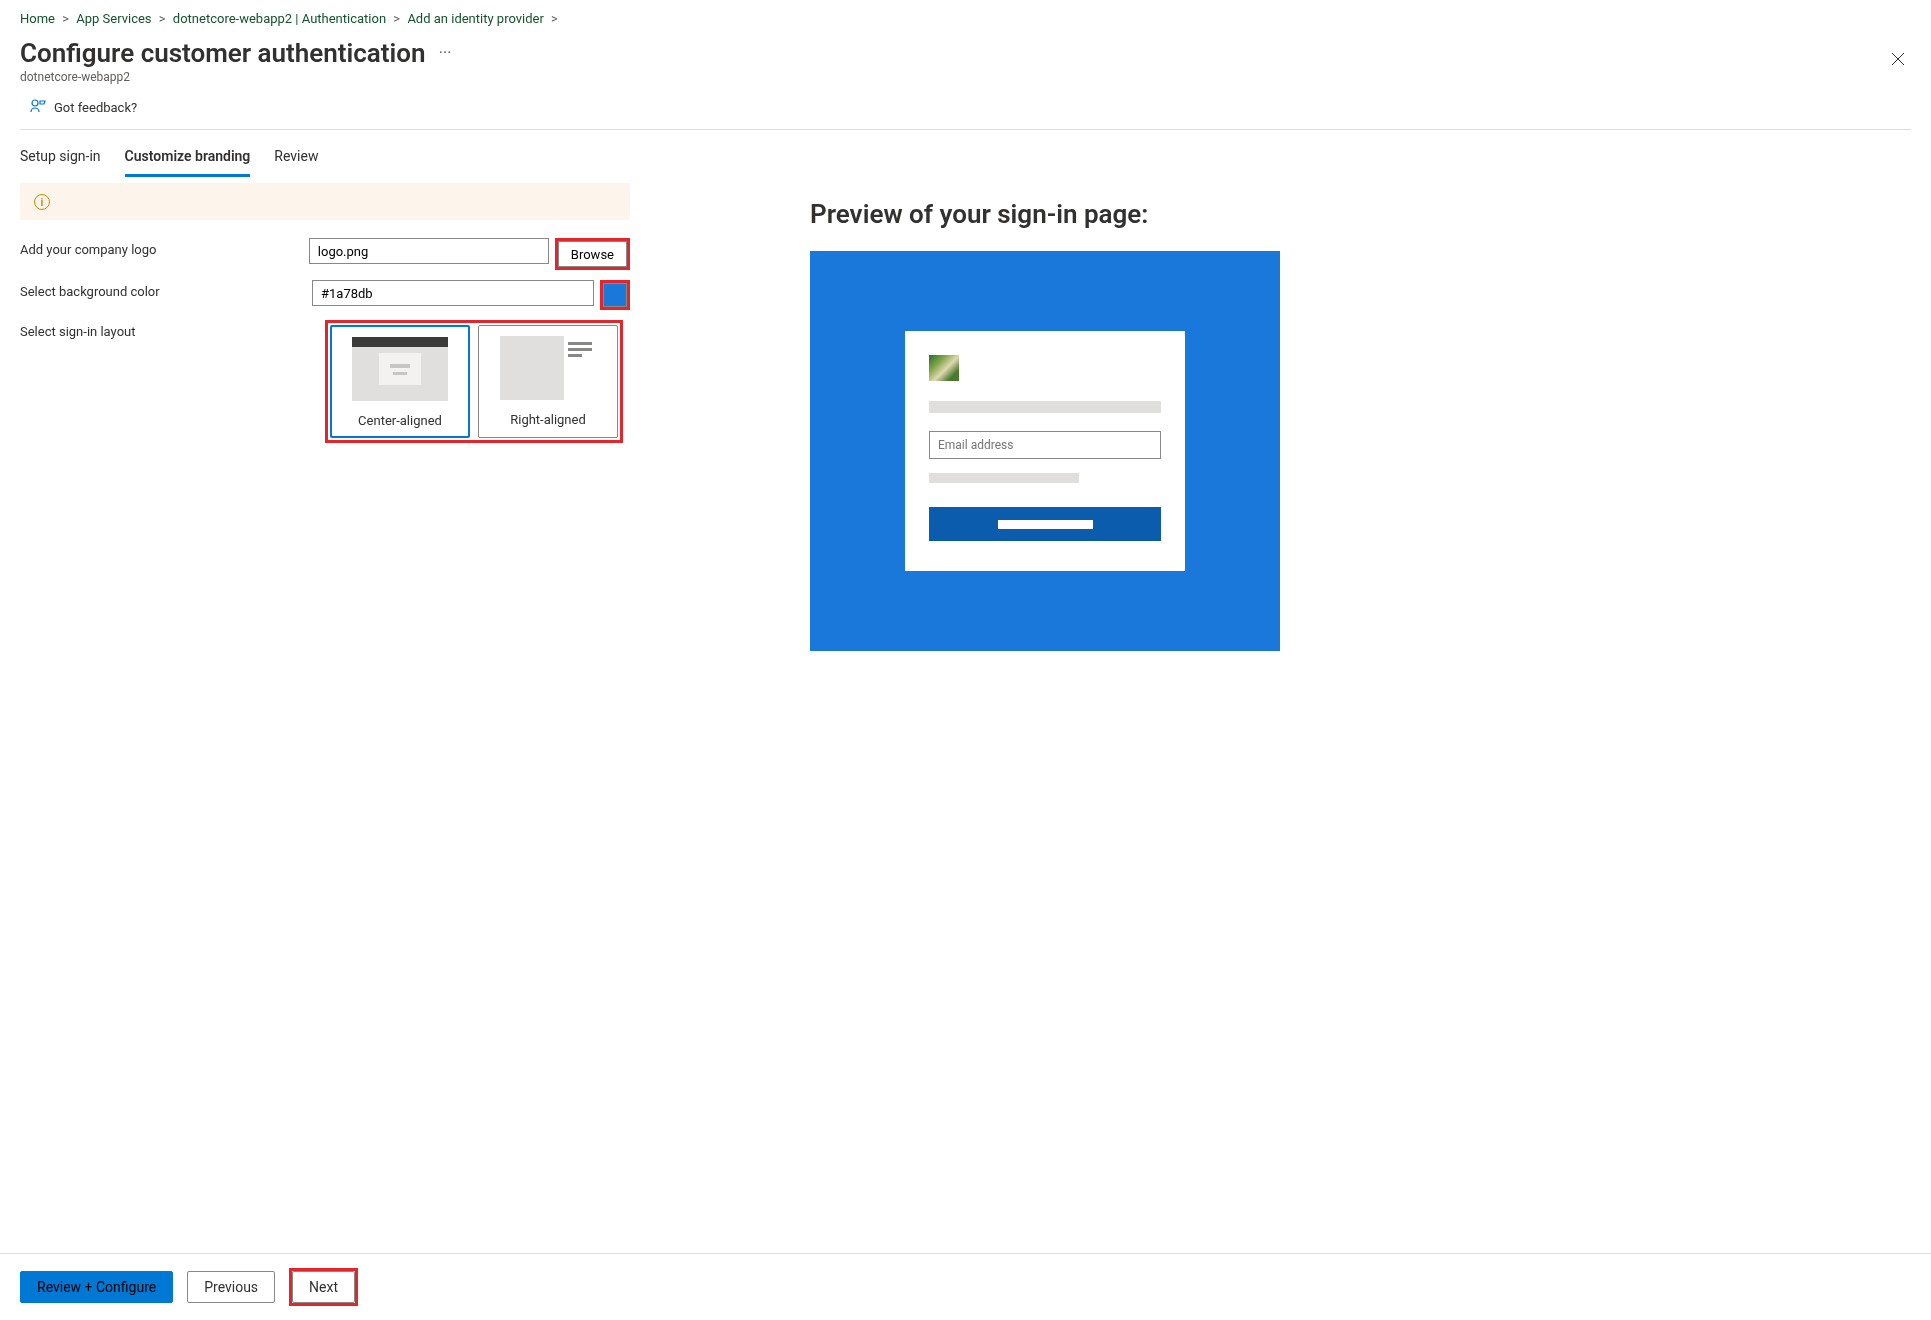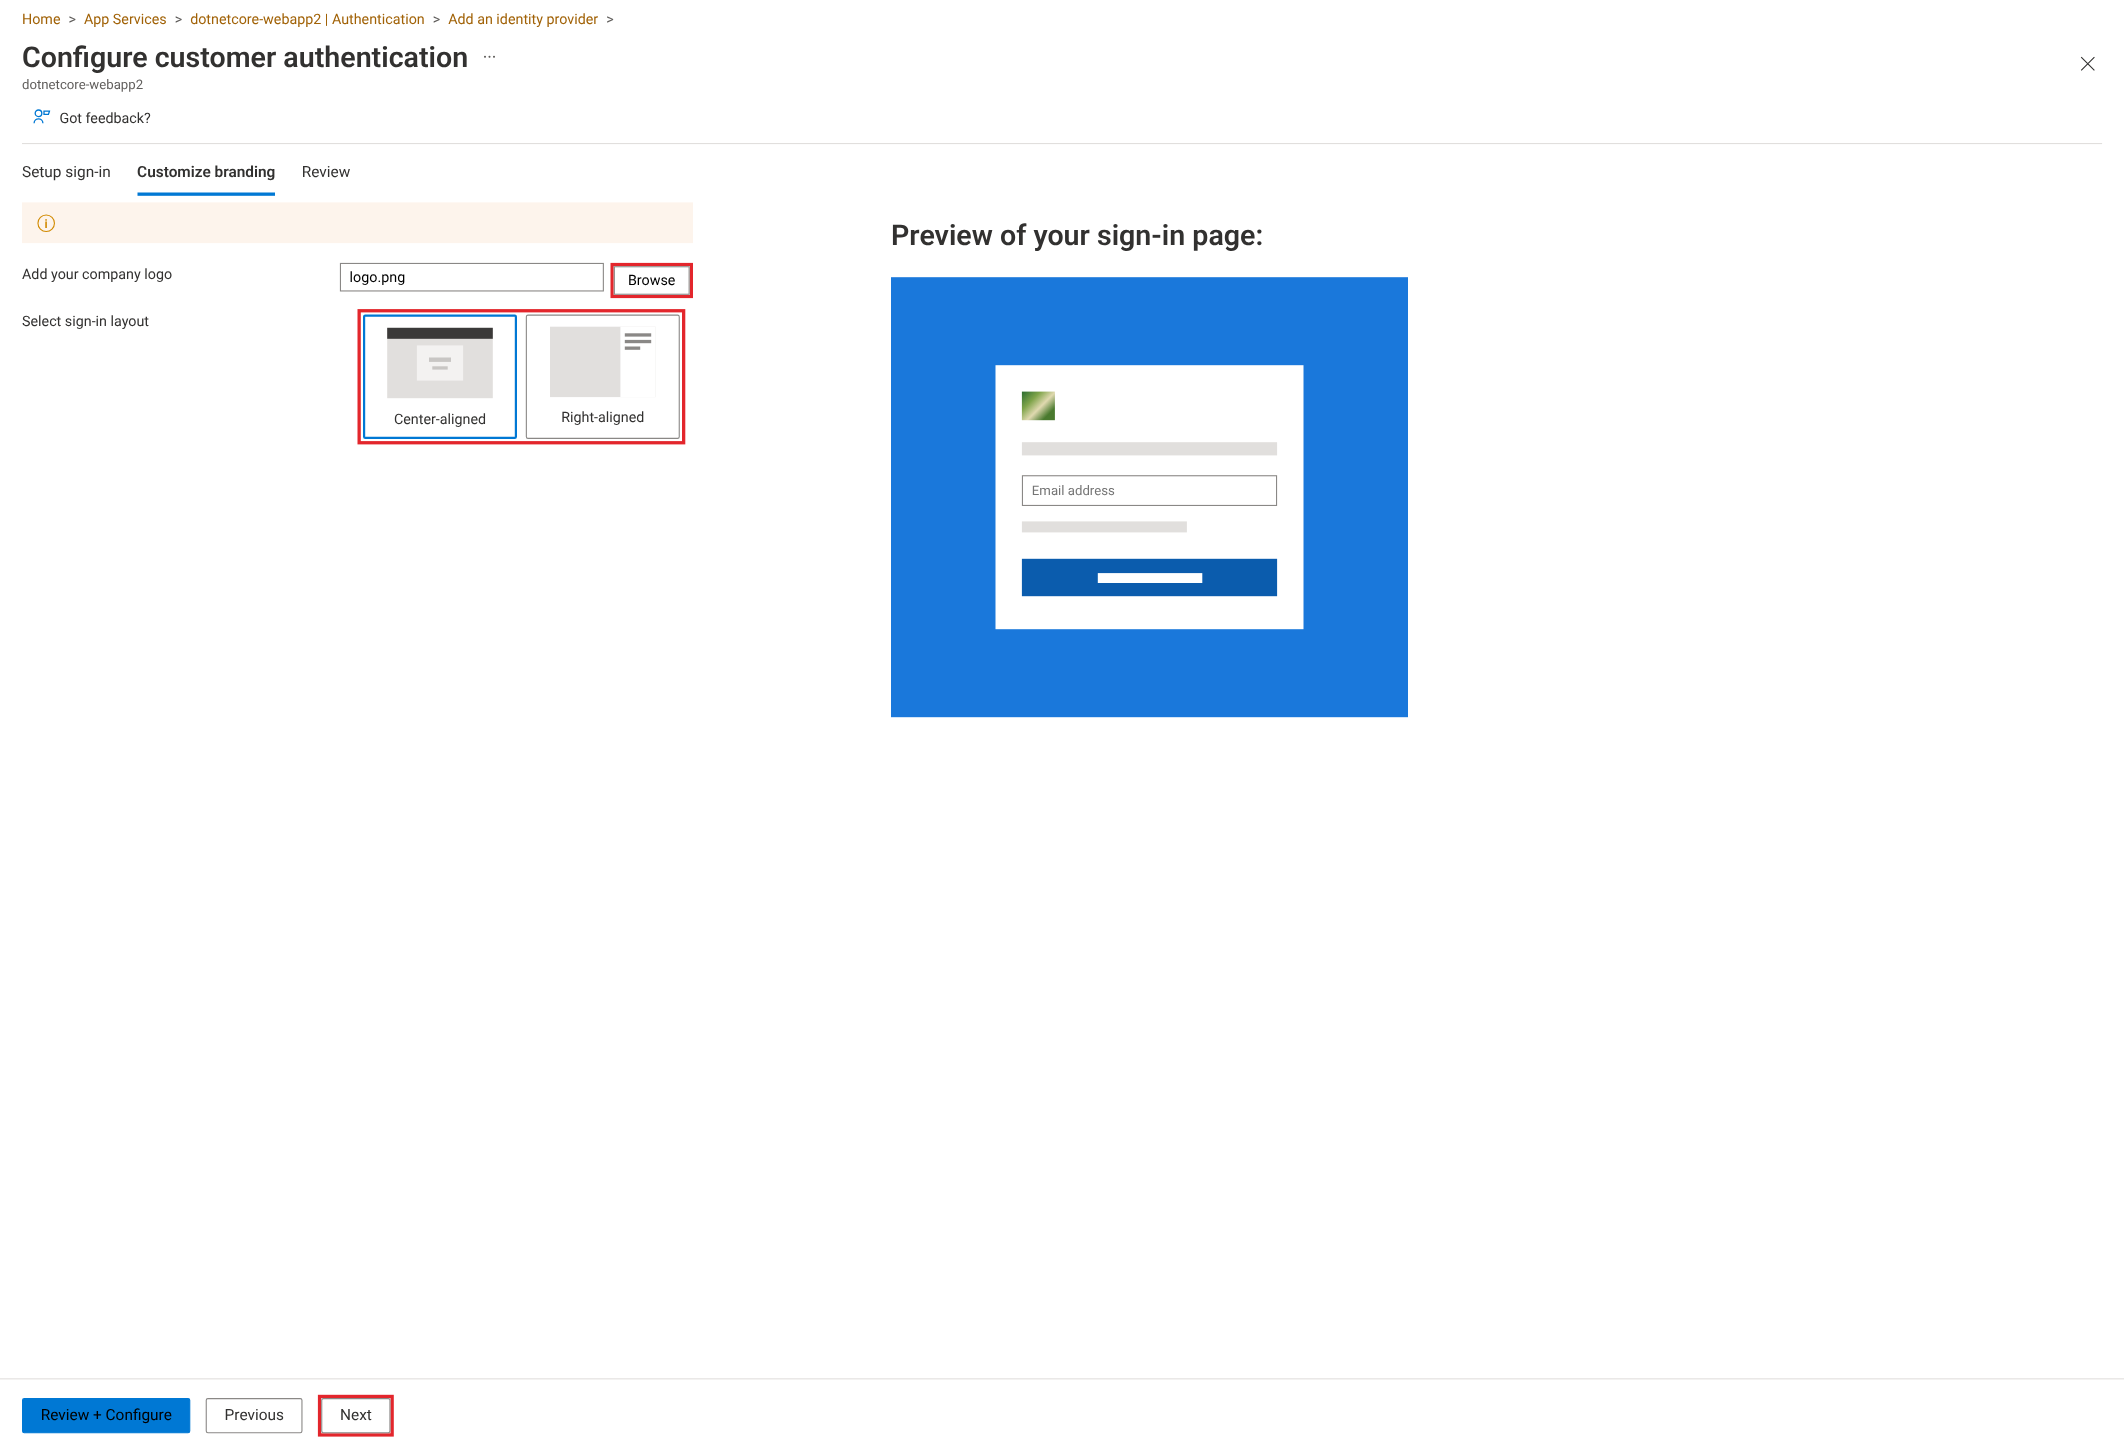--- a/index.html
+++ b/index.html
@@ -8,21 +8,21 @@
     font-family: "Segoe UI", -apple-system, BlinkMacSystemFont, Roboto, "Helvetica Neue", Arial, sans-serif;
     font-size: 13px;
     color: #323130;
     background: #fff;
     padding: 5px 20px 0 20px;
   }
   .breadcrumb {
     padding: 6px 0 8px 0;
     font-size: 13px;
   }
-  .breadcrumb a { color: #a16207; text-decoration: none; cursor: pointer; }
+  .breadcrumb a { color: #14532d; text-decoration: none; cursor: pointer; }
   .breadcrumb .sep { color: #605e5c; margin: 0 4px; }
   .header-row {
     display: flex;
     align-items: center;
     justify-content: space-between;
     padding-right: 0;
   }
   .title-block h1 {
     font-size: 26px;
     font-weight: 600;
@@ -196,20 +196,29 @@
       <div class="form-row">
         <div class="form-label">Add your company logo</div>
         <div class="form-ctrl">
           <input class="text logo-input" value="logo.png" style="">
           <span class="browse-wrap">
             <button class="browse-btn">Browse</button>
           </span>
         </div>
       </div>
 
+      <div class="form-row">
+        <div class="form-label">Select background color</div>
+        <div class="form-ctrl">
+          <input class="text color-input" value="#1a78db" style="">
+          <span class="swatch-wrap">
+            <span class="swatch" style="background:#1a78db"></span>
+          </span>
+        </div>
+      </div>
 
       <div class="form-row">
         <div class="form-label">Select sign-in layout</div>
         <div class="form-ctrl">
           <div class="layout-wrap">
             <div class="layout-card selected">
               <div class="layout-thumb thumb-center">
                 <div class="topbar"></div>
                 <div class="box">
                     <div class="l1"></div>

